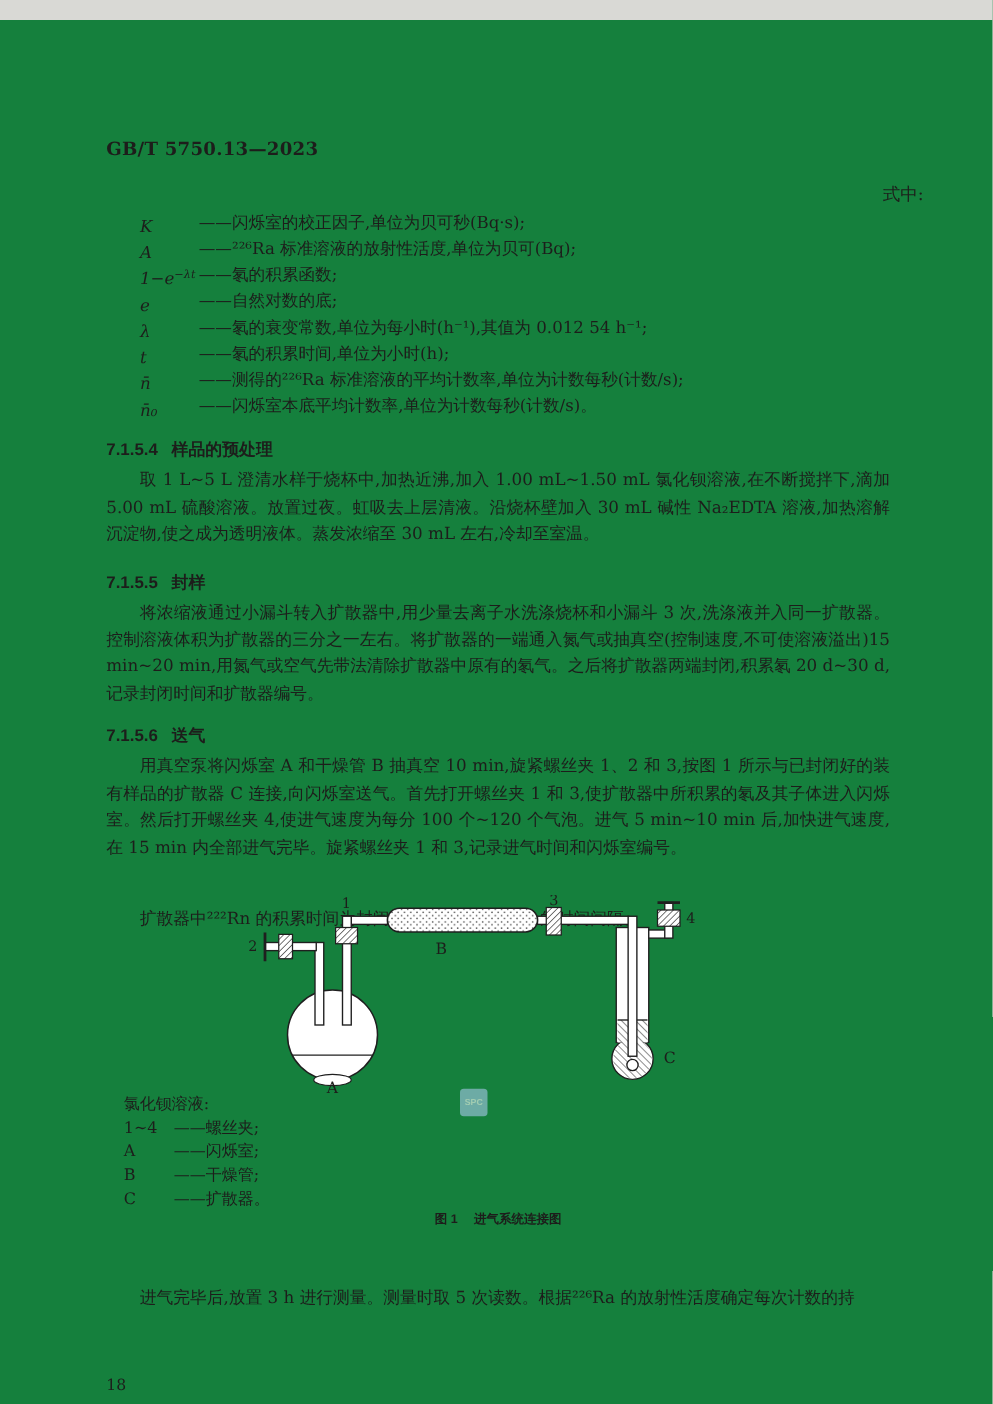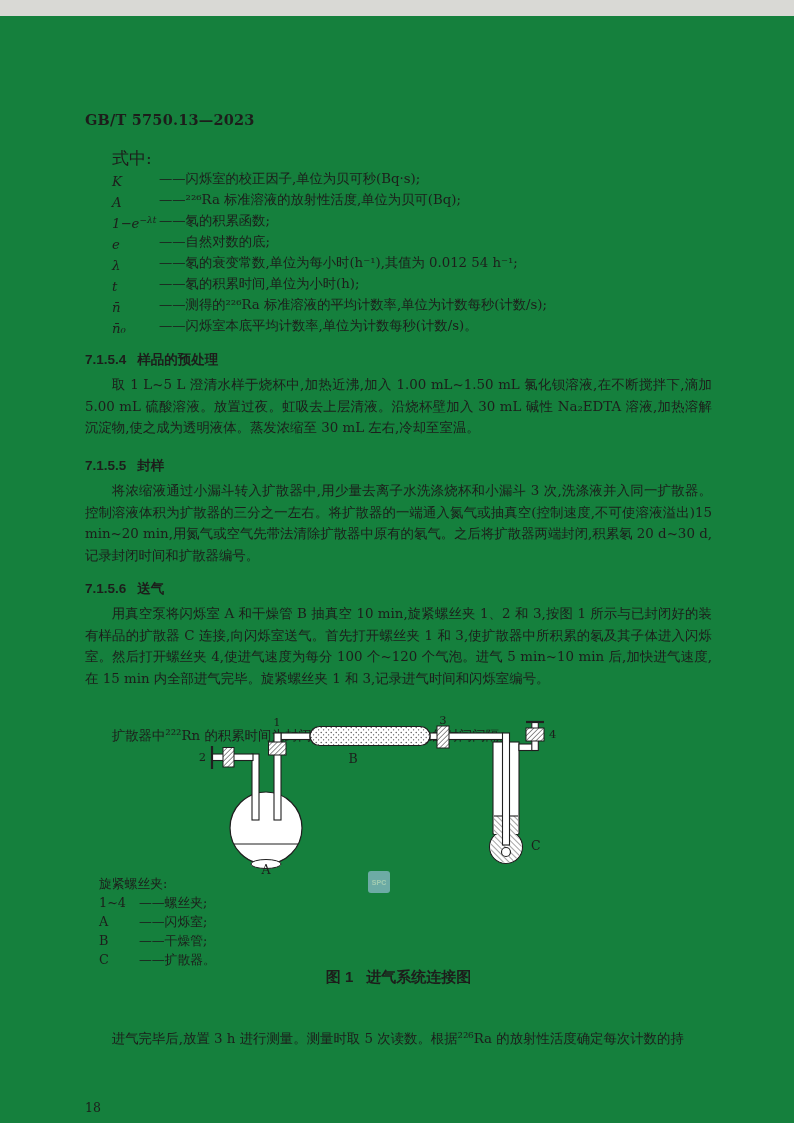--- a/index.html
+++ b/index.html
@@ -10,21 +10,21 @@
     margin: 16px auto;
     background: #15803d;
     color: #1d1d1b;
     font-family: "DejaVu Serif", "Liberation Serif", serif;
     overflow: hidden;
   }
   .abs { position: absolute; left: 85px; width: 627px; }
 
   .doc-header { top: 95px; font-size: 14.5px; font-weight: 700; letter-spacing: .2px; }
 
-  .where-intro { top: 131px; left: 112px; font-size: 17px; }
+  .where-intro { top: 131px; left: 112px; font-size: 14px; text-align: right; }
 
   .def-list { top: 152px; }
   .def-row { display: flex; height: 21px; line-height: 21px; font-size: 13.3px; padding-left: 27px; }
   .def-sym { flex: 0 0 47px; font-style: italic; }
   .def-sym sup { font-size: 9px; }
   .def-desc { flex: 1; white-space: nowrap; }
 
   .sec-h { font-family: "Liberation Sans", "DejaVu Sans", sans-serif; font-weight: 700; font-size: 13.5px; }
   .sec-h .num { margin-right: 11px; }
   #h754 { top: 335px; } #h755 { top: 441px; } #h756 { top: 564px; } #h757 { top: 986px; }
@@ -40,21 +40,21 @@
   .figure svg { display: block; }
   svg text { font-family: "DejaVu Serif", serif; fill: #1d1d1b; }
   .num-label { font-size: 11.5px; }
   .letter-label { font-size: 12.5px; }
 
   .legend { top: 858px; left: 99px; width: 320px; font-size: 12.8px; }
   .legend-title { line-height: 19px; }
   .legend-row { display: flex; line-height: 19px; }
   .legend-key { flex: 0 0 40px; }
 
-  .fig-caption { top: 952px; text-align: center; font-family: "Liberation Sans", "DejaVu Sans", sans-serif; font-weight: 700; font-size: 15px; }
+  .fig-caption { top: 952px; text-align: center; font-family: "Liberation Sans", "DejaVu Sans", sans-serif; font-weight: 700; font-size: 10px; }
   .fig-caption .fig { margin-right: 13px; }
 
   .pageno { top: 1084px; font-size: 12.5px; }
 
   .watermark {
     position: absolute; left: 368px; top: 855px;
     width: 22px; height: 22px; border-radius: 3px;
     background: #a8c8ea; opacity: .6;
     color: #fff; font-family: "Liberation Sans", sans-serif;
     font-size: 7px; font-weight: 700;
@@ -184,21 +184,21 @@
       <text class="num-label" x="464" y="22" text-anchor="start">4</text>
       <text class="letter-label" x="181" y="158" text-anchor="middle">A</text>
       <text class="letter-label" x="268" y="47" text-anchor="middle">B</text>
       <text class="letter-label" x="446" y="134" text-anchor="start">C</text>
     </svg>
   </div>
 
   <div class="watermark">SPC</div>
 
   <div class="abs legend">
-    <div class="legend-title">旋紧螺丝夹:</div>
+    <div class="legend-title">氯化钡溶液:</div>
     <div class="legend-row">
       <span class="legend-key">1~4</span>
         <span>——螺丝夹;</span>
     </div>
     <div class="legend-row">
       <span class="legend-key">A</span>
         <span>——闪烁室;</span>
     </div>
     <div class="legend-row">
       <span class="legend-key">B</span>

